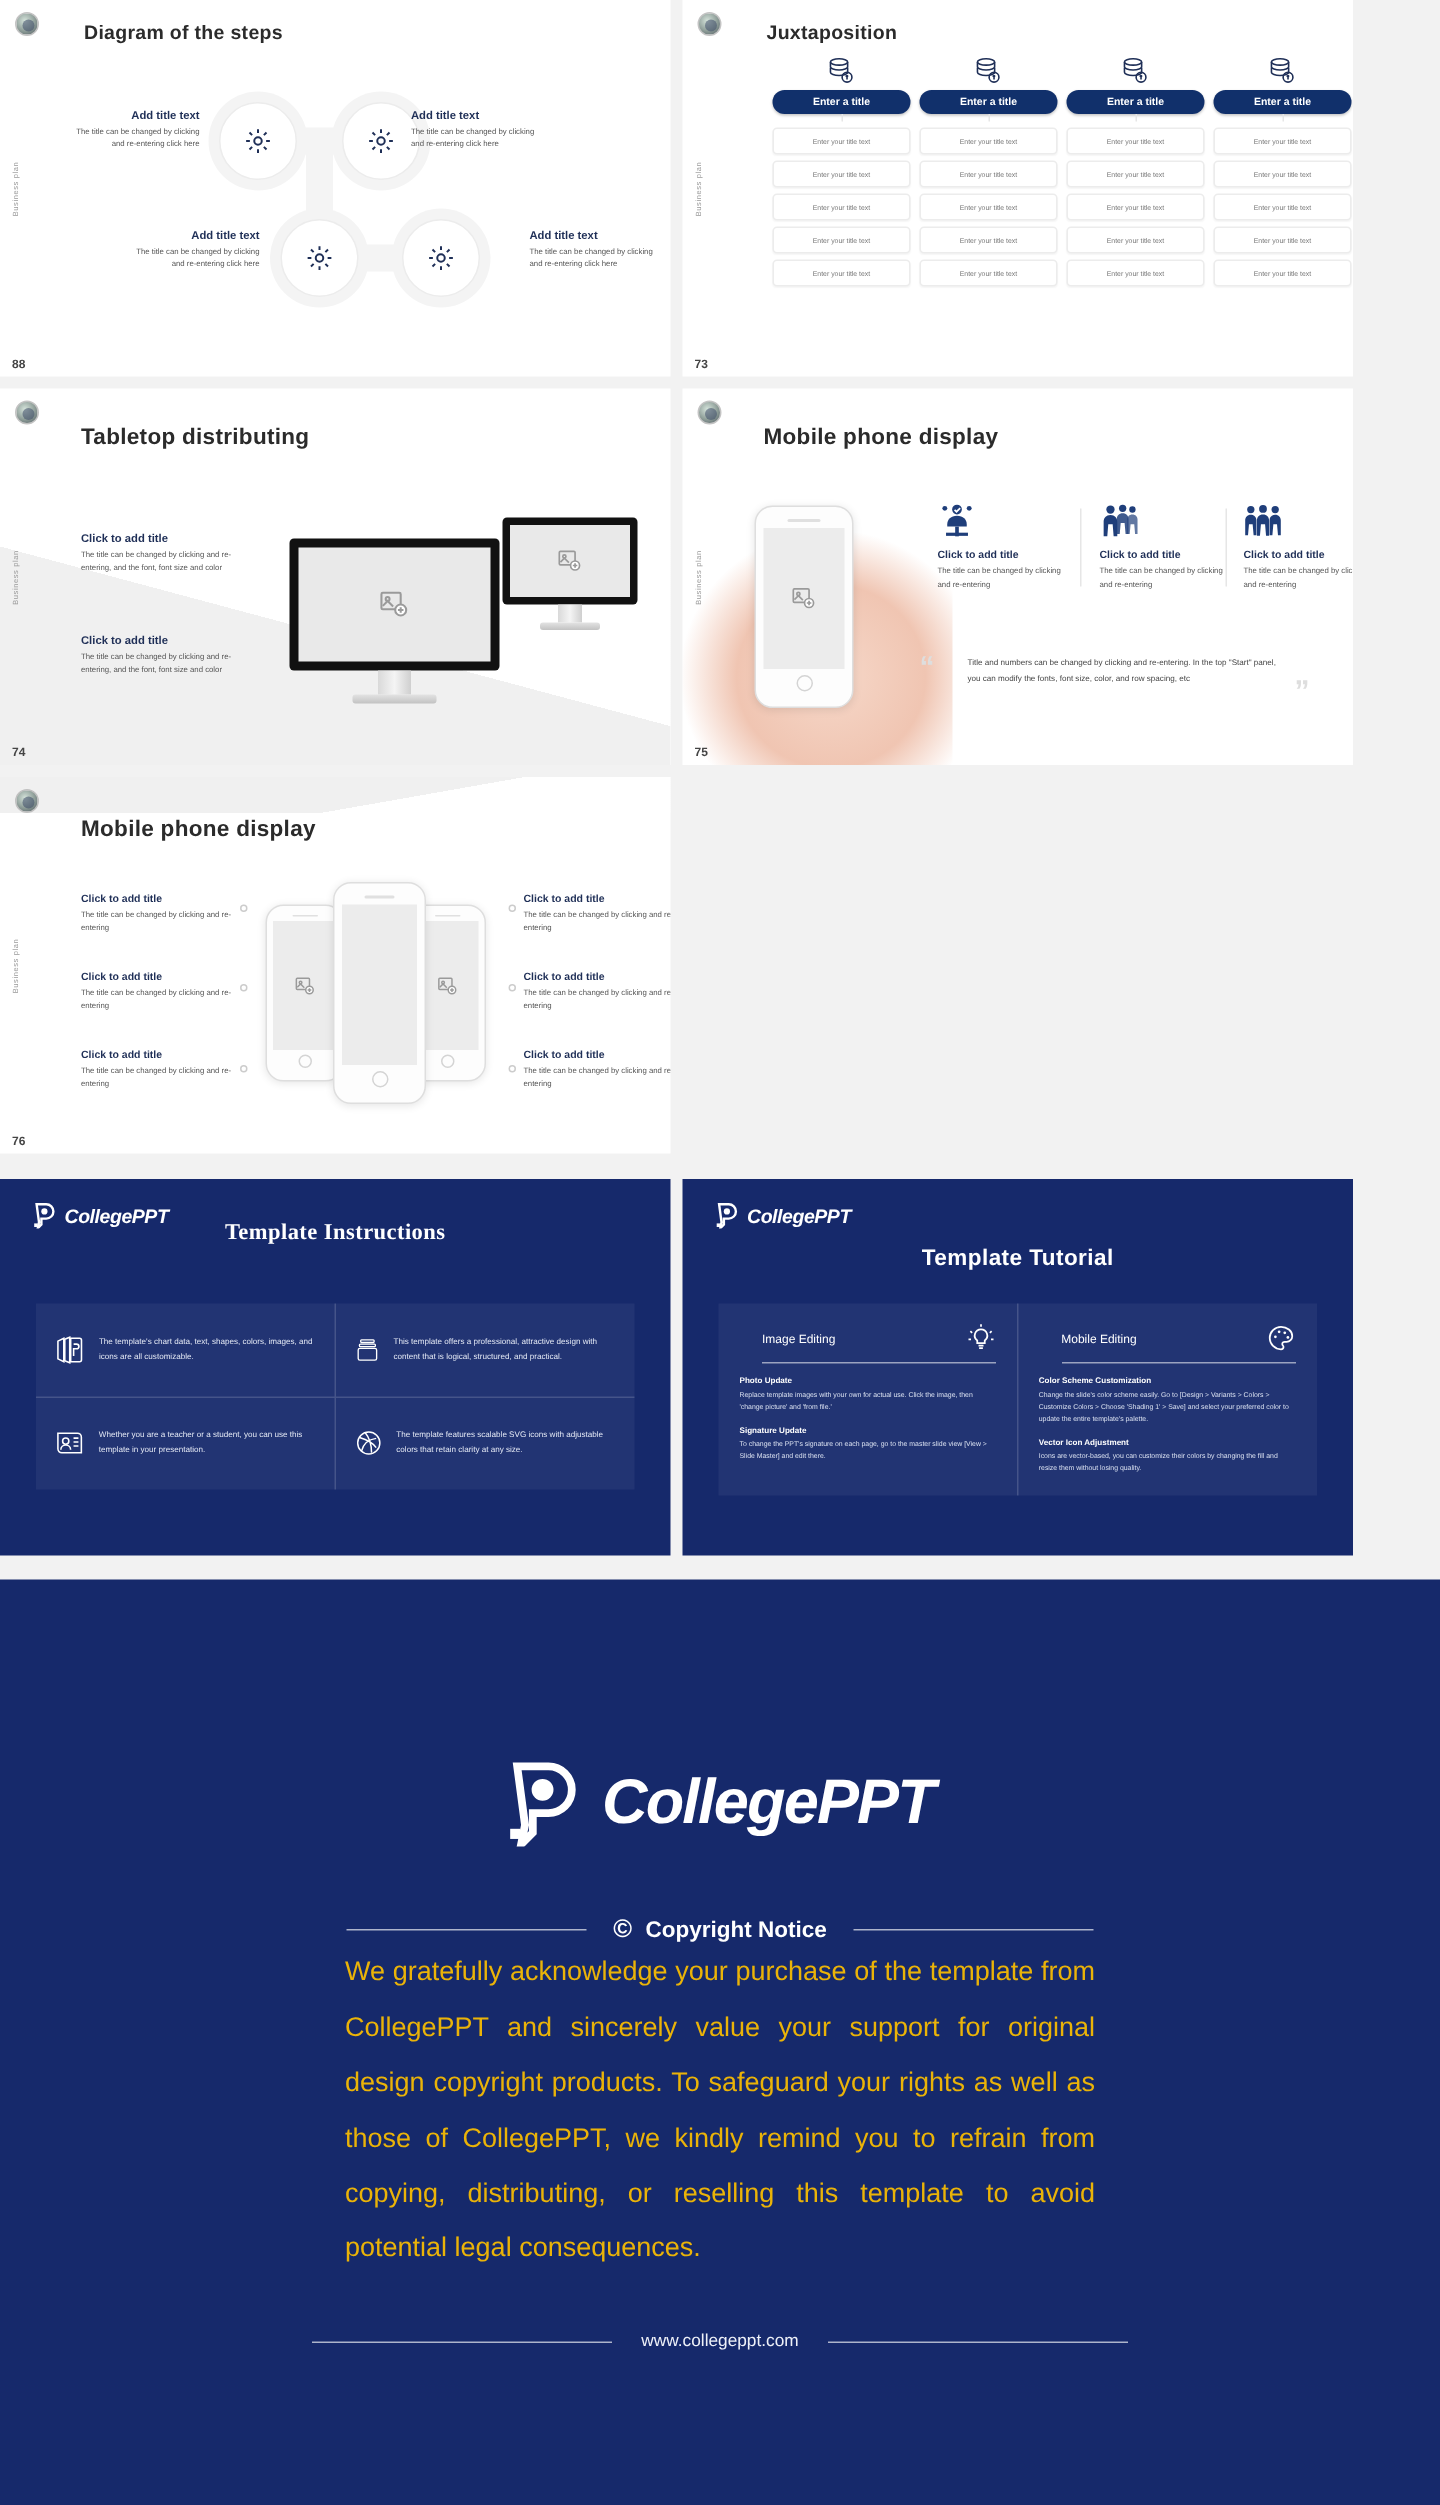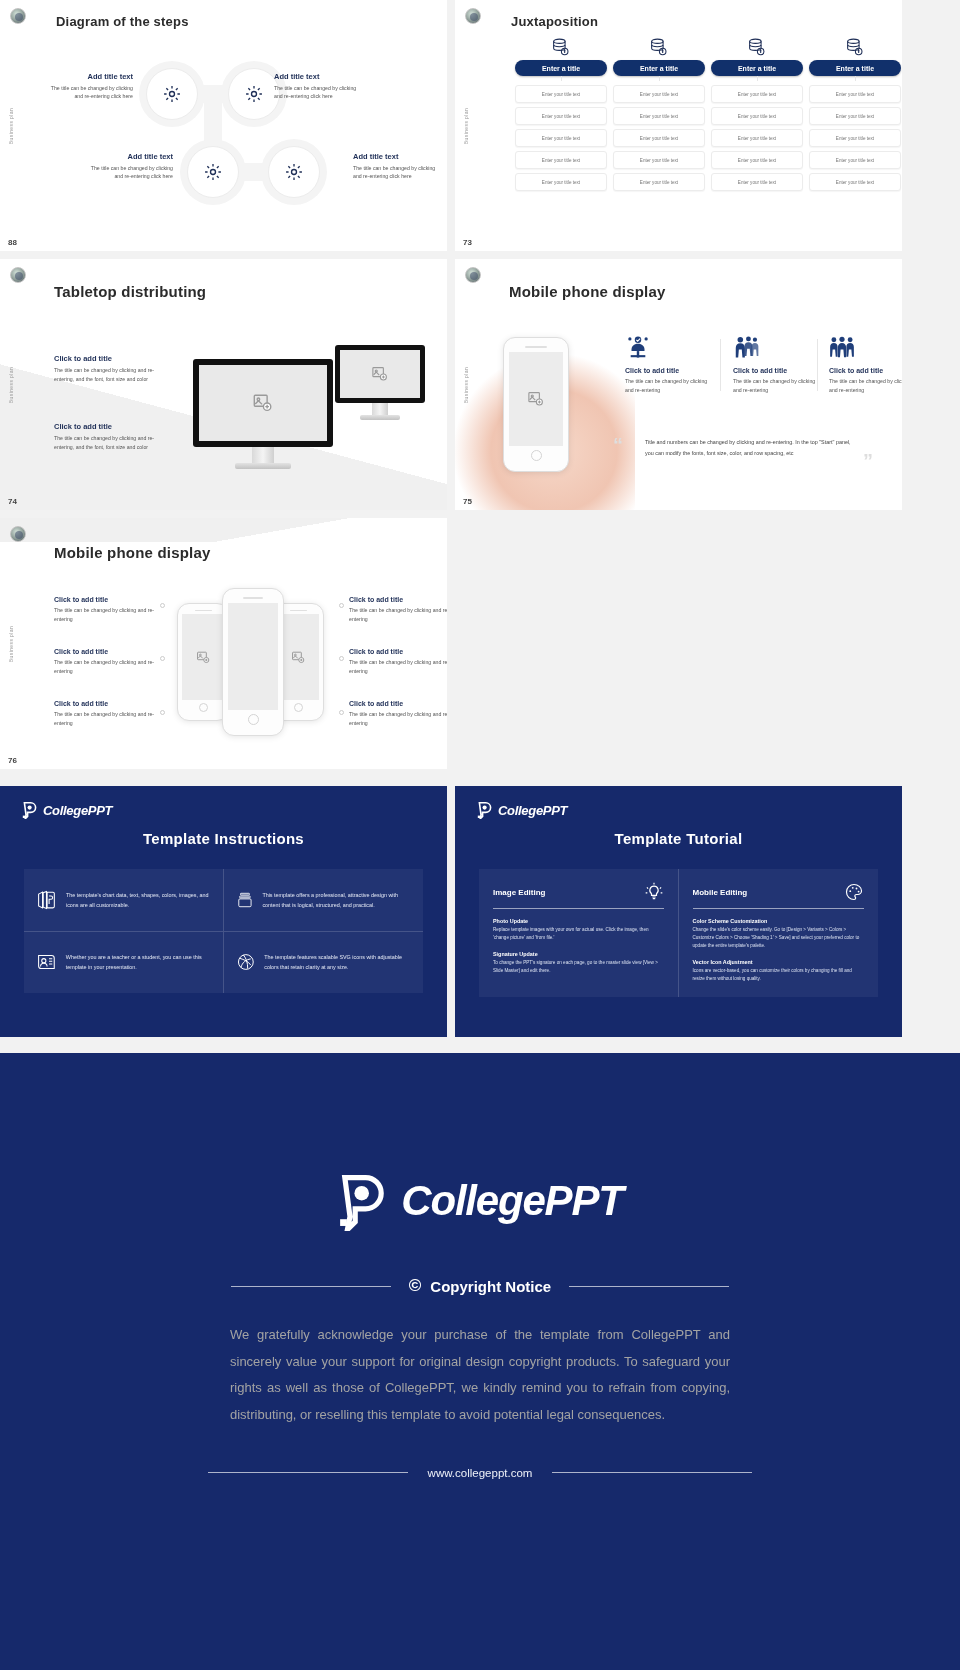--- a/index.html
+++ b/index.html
@@ -117,40 +117,40 @@
     position:absolute; left:24px; right:24px;
     background:rgba(255,255,255,.055);
     display:grid; grid-template-columns:1fr 1fr;
   }
   .dk-cell { padding:12px 12px; display:flex; gap:9px; align-items:center; }
   .dk-cell.bb { border-bottom:1px solid rgba(255,255,255,.16); }
   .dk-cell.br { border-right:1px solid rgba(255,255,255,.16); }
   .dk-txt { font-size:5.4px; line-height:1.85; color:#e4e9f5; }
   .tut-col { padding:13px 14px; }
   .tut-head {
-    font-size:8px; font-weight:bold; display:flex; justify-content:space-between;
-    align-items:center; padding-bottom:6px; border-bottom:1px solid rgba(255,255,255,.55);
+    font-size:8px; font-weight:normal; display:flex; justify-content:space-between;
+    align-items:center; padding-bottom:6px; border-bottom:1px solid rgba(255,255,255,.55);margin-left:15px;
   }
   .tut-sub { font-size:5.4px; font-weight:bold; margin-top:9px; }
   .tut-body { font-size:4.6px; line-height:1.75; color:#d9e0f0; margin-top:2px; }
 
   
   #copyright {
     position:absolute; left:0; top:1053px; width:960px; height:617px;
     background:#16296b; color:#fff;
     display:flex; flex-direction:column; align-items:center;
   }
   .cp-logo { margin-top:118px; display:flex; align-items:center; gap:12px; }
   .cp-logo-text { font-size:42px; font-weight:bold; font-style:italic; letter-spacing:-1.2px; }
   .cp-noticewrap { margin-top:45px; display:flex; align-items:center; gap:18px; }
   .cp-rule { width:160px; height:1px; background:rgba(255,255,255,.65); }
   .cp-notice { font-size:15px; font-weight:bold; display:flex; align-items:center; gap:9px; }
   .cp-body {
-    width:500px; margin-top:26px; font-size:13px; line-height:2.05;
-    text-align:justify; color:#a3a3a3;
+    width:500px; font-size:18px; line-height:2.05;
+    text-align:justify; color:#eab308;
   }
   .cp-footer { margin-top:38px; display:flex; align-items:center; gap:20px; }
   .cp-url { font-size:11.5px; color:#eef1f8; }
 
   svg { display:block; }
 </style>
 </head>
 <body>
 
 <div class="page">
@@ -485,21 +485,21 @@
 
   <div class="slide dark" id="s78">
     <div class="brand" style="position:absolute;left:22px;top:15px;">
       <svg width="16" height="18" viewBox="0 0 20 22">
         <path d="M3 2h8a6 6 0 0 1 0 12H7v5l-3 3 1-5z" fill="none" stroke="#fff" stroke-width="2"></path>
         <circle cx="9.5" cy="8" r="2.6" fill="#fff"></circle>
         <rect x="1" y="18" width="3" height="3" fill="#fff"></rect>
       </svg>
       <span class="brand-text">CollegePPT</span>
     </div>
-    <div class="dk-title" style="position:absolute;left:0;right:0;top:44px;">Template Instructions</div>
+    <div class="dk-title" style="position:absolute;left:0;right:0;top:28px;font-family:Liberation Serif, serif;">Template Instructions</div>
 
     <div class="dk-grid" style="top:83px; height:124px;">
       <div class="dk-cell bb br">
         <svg width="30" height="30" viewBox="0 0 32 32" fill="none" stroke="#fff" stroke-width="1.6">
           <path d="M4 7l6-3v24l-6-3z"></path>
             <path d="M11 5l5-2v26l-5-2z"></path>
           <path d="M17 4h9a2 2 0 0 1 2 2v20a2 2 0 0 1-2 2h-9z"></path>
           <path d="M20 10h3a2.4 2.4 0 0 1 0 4.8h-3V22"></path>
         </svg>
         <div class="dk-txt">The template's chart data, text, shapes, colors, images, and icons are all customizable.</div>

